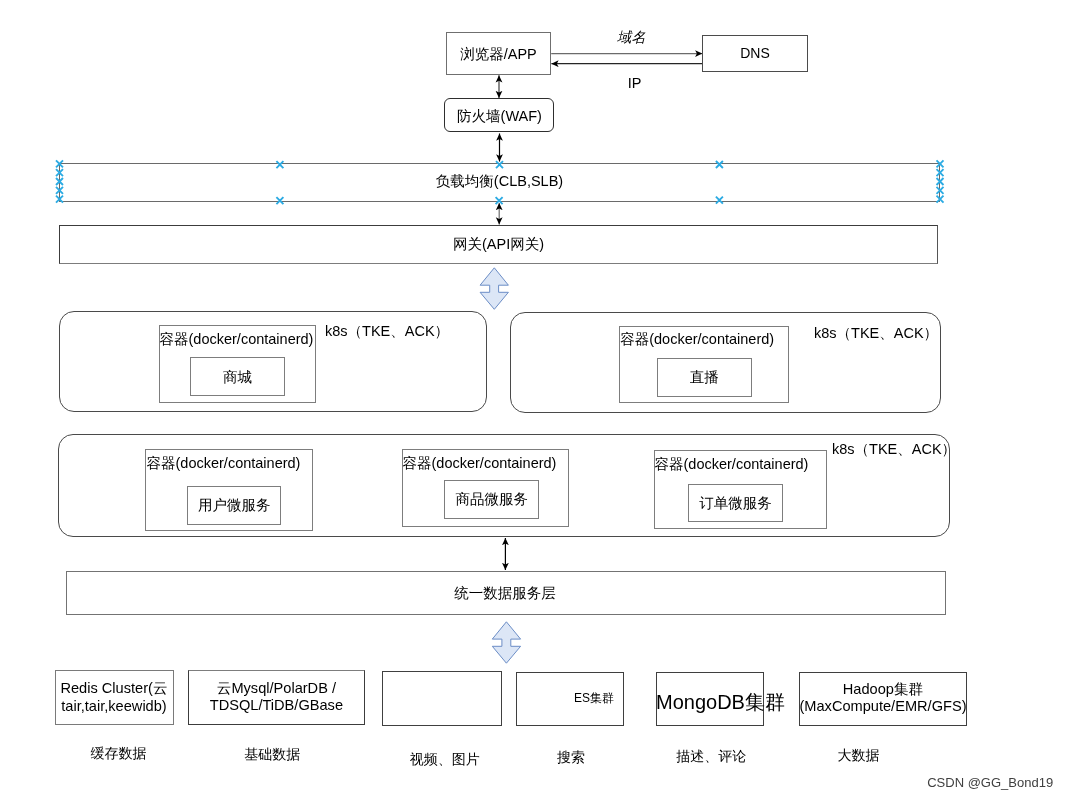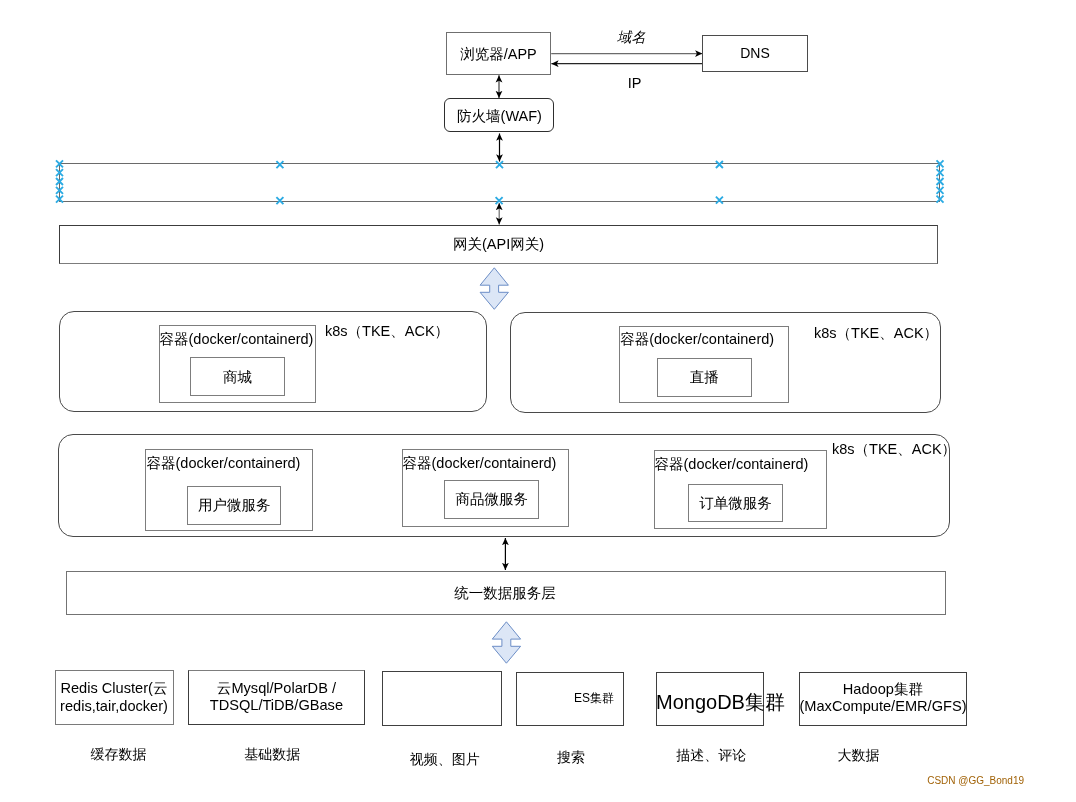--- a/index.html
+++ b/index.html
@@ -5,40 +5,41 @@
 <style>
   html,body{margin:0;padding:0;background:#ffffff;}
   body{width:1076px;height:802px;position:relative;overflow:hidden;
        font-family:"Liberation Sans",sans-serif;color:#000000;}
   #stage{position:absolute;left:0;top:0;width:1076px;height:802px;}
   .bx{position:absolute;box-sizing:border-box;background:#ffffff;}
   .tx{position:absolute;white-space:nowrap;line-height:1;}
   .ctr{text-align:center;}
   svg.wires{position:absolute;left:0;top:0;width:1076px;height:802px;pointer-events:none;}
   .nar{letter-spacing:0;}
-  .wm{color:#a16207;font-size:10px;}
+  .wm{color:#404040;font-size:13px;}
 </style>
 </head>
 <body>
 
 <div id="stage">
 
   <div class="bx" style="left:446px;top:32px;width:105px;height:43px;border:1.5px solid #6f6f6f;"></div>
   <div class="tx ctr" style="left:446px;top:46.5px;width:105px;font-size:14.5px;">浏览器/APP</div>
 
   <div class="bx" style="left:701.9px;top:34.7px;width:106.6px;height:37.8px;border:1.4px solid #4b4b4b;"></div>
   <div class="tx ctr" style="left:702px;top:45.9px;width:106px;font-size:14px;">DNS</div>
 
   <div class="tx ctr" style="left:617.1px;top:29.8px;width:27.7px;font-size:14.3px;font-style:italic;">域名</div>
   <div class="tx ctr" style="left:627.8px;top:75.6px;width:12.6px;font-size:14.5px;">IP</div>
 
   <div class="bx" style="left:444.4px;top:98.2px;width:109.4px;height:34.2px;border:1.3px solid #2e2e2e;border-radius:6px;"></div>
   <div class="tx ctr" style="left:445px;top:108.5px;width:109px;font-size:14.5px;">防火墙(WAF)</div>
 
   <div class="bx" style="left:59px;top:163px;width:881px;height:38.5px;border:1.3px solid #6a6a6a;"></div>
+  <div class="tx ctr" style="left:59px;top:174.2px;width:881px;font-size:14.5px;">负载均衡(CLB,SLB)</div>
 
   <div class="bx" style="left:59px;top:225px;width:879px;height:39px;border:1.3px solid #3c3c3c;border-bottom-color:#7c7c7c;border-right-color:#555;"></div>
   <div class="tx ctr" style="left:59px;top:237.3px;width:879px;font-size:14.5px;">网关(API网关)</div>
 
   <div class="bx" style="left:58.5px;top:311px;width:428px;height:101px;border:1.1px solid #4a4a4a;border-radius:15px;"></div>
   <div class="bx" style="left:159px;top:325px;width:156.5px;height:78px;border:1.4px solid #7d7d7d;"></div>
   <div class="tx" style="left:159.5px;top:331.5px;font-size:14.5px;">容器(docker/containerd)</div>
   <div class="bx" style="left:190px;top:357px;width:95px;height:39px;border:1.4px solid #7d7d7d;"></div>
   <div class="tx ctr" style="left:190px;top:369.8px;width:95px;font-size:14.5px;">商城</div>
   <div class="tx nar" style="left:325px;top:323.9px;font-size:14.5px;">k8s（TKE、ACK）</div>
@@ -69,41 +70,41 @@
 
   <div class="tx nar" style="left:832px;top:442.1px;font-size:14.5px;">k8s（TKE、ACK）</div>
 
 
   <div class="bx" style="left:66px;top:571px;width:879.5px;height:44px;border:1.3px solid #737373;"></div>
   <div class="tx ctr" style="left:65.5px;top:585.8px;width:879px;font-size:14.5px;">统一数据服务层</div>
 
   <div class="bx" style="left:54.5px;top:669.7px;width:119.5px;height:55.5px;border:1.4px solid #7a7a7a;"></div>
   <div class="tx ctr" style="left:50px;top:680.4px;width:128px;font-size:14.6px;line-height:17.3px;">
     <div>Redis Cluster(云</div>
-    <div>redis,tair,docker)</div>
+    <div>tair,tair,keewidb)</div>
   </div>
-  <div class="tx ctr" style="left:90.4px;top:747.3px;width:56.4px;font-size:14px;">缓存数据</div>
+  <div class="tx ctr" style="left:90.4px;top:747.3px;width:56.4px;font-size:14px;font-family:Liberation Mono, monospace;">缓存数据</div>
 
   <div class="bx" style="left:187.9px;top:669.9px;width:177px;height:55.5px;border:1.4px solid #3c3c3c;border-top-color:#7d7d7d;"></div>
   <div class="tx ctr" style="left:187.9px;top:680.2px;width:177px;font-size:14.6px;line-height:17.3px;">
     <div>云Mysql/PolarDB /</div>
     <div>TDSQL/TiDB/GBase</div>
   </div>
   <div class="tx ctr" style="left:244px;top:747.3px;width:56.4px;font-size:14px;">基础数据</div>
 
   <div class="bx" style="left:382.4px;top:670.7px;width:119.4px;height:55.3px;border:1.4px solid #404040;"></div>
   <div class="tx ctr" style="left:409.1px;top:751.5px;width:71.1px;font-size:14px;">视频、图片</div>
 
   <div class="bx" style="left:515.6px;top:672.2px;width:108.3px;height:53.9px;border:1.4px solid #3f3f3f;"></div>
   <div class="tx ctr" style="left:540px;top:691.5px;width:108px;font-size:12px;">ES集群</div>
   <div class="tx ctr" style="left:556.6px;top:749.9px;width:28.6px;font-size:14px;">搜索</div>
 
   <div class="bx" style="left:655.9px;top:672.2px;width:108px;height:53.9px;border:1.4px solid #3f3f3f;"></div>
   <div class="tx ctr" style="left:656px;top:691.5px;width:108px;font-size:20px;">MongoDB集群</div>
-  <div class="tx ctr" style="left:674.4px;top:748.6px;width:73.6px;font-size:14px;font-family:Liberation Mono, monospace;">描述、评论</div>
+  <div class="tx ctr" style="left:674.4px;top:748.6px;width:73.6px;font-size:14px;">描述、评论</div>
 
   <div class="bx" style="left:799.4px;top:671.7px;width:167.2px;height:54.2px;border:1.4px solid #3f3f3f;"></div>
   <div class="tx ctr" style="left:796.8px;top:681.1px;width:172.4px;font-size:14.6px;line-height:17.3px;">
     <div>Hadoop集群</div>
     <div>(MaxCompute/EMR/GFS)</div>
   </div>
   <div class="tx ctr" style="left:837.2px;top:747.5px;width:42.4px;font-size:14px;">大数据</div>
 
   <svg class="wires" viewBox="0 0 1076 802" width="1076" height="802">
     <defs>

